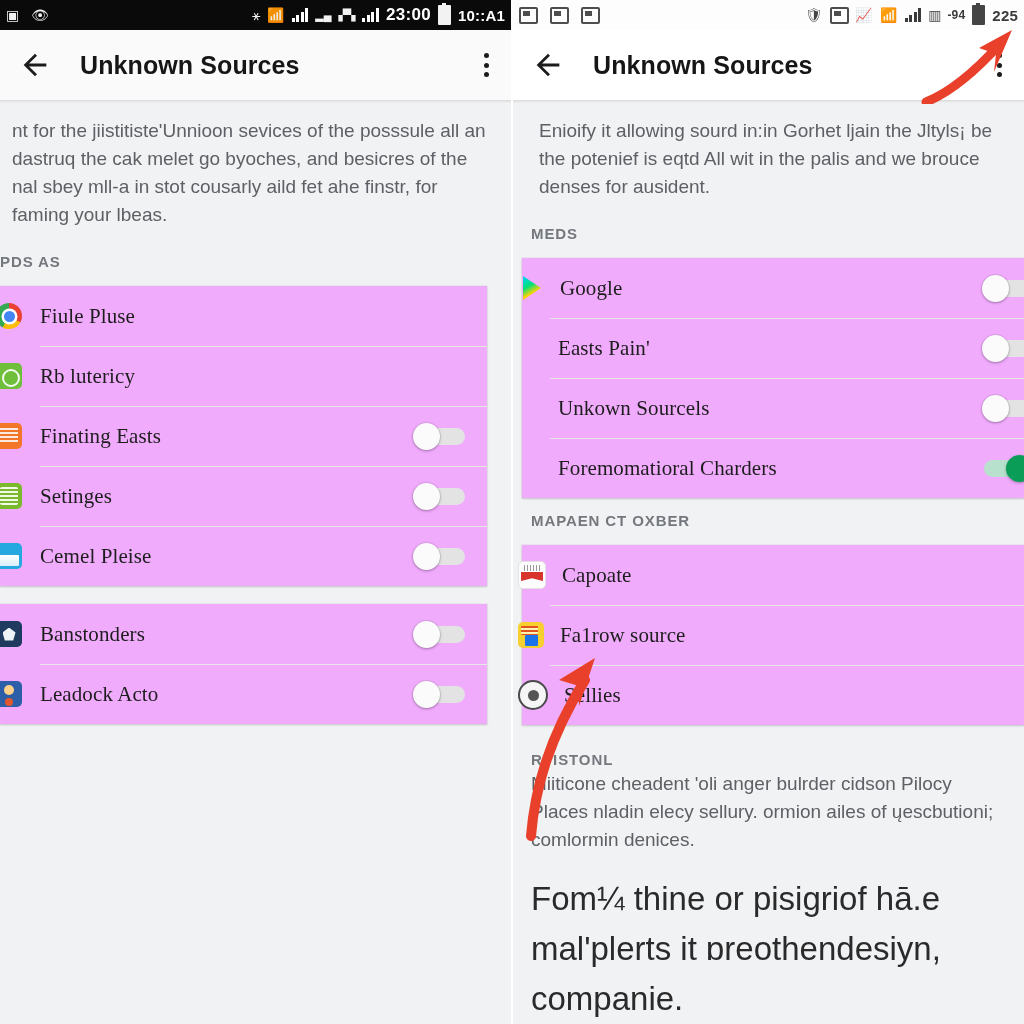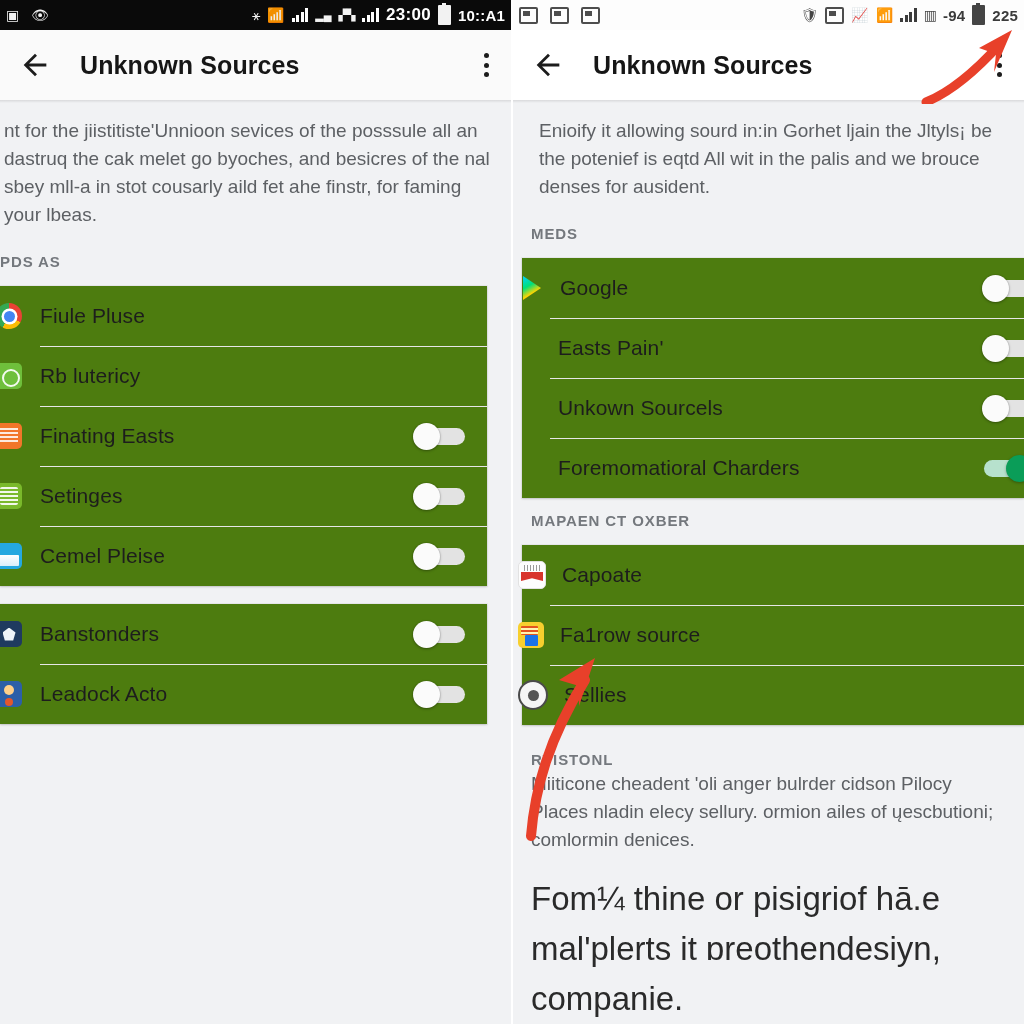--- a/index.html
+++ b/index.html
@@ -39,29 +39,29 @@
           padding:0 18px;box-sizing:border-box;position:relative;}
   .appbar.r{background:#ffffff;}
   .back-arrow{width:34px;height:34px;flex:0 0 auto;color:#1c1c1c;cursor:pointer;}
   .appbar-title{font-size:25px;font-weight:700;color:#161616;margin-left:28px;letter-spacing:.1px;text-align:right;}
   .overflow-dots{margin-left:auto;display:flex;flex-direction:column;gap:4.5px;cursor:pointer;padding:6px 4px;}
   .overflow-dots span{width:5px;height:5px;border-radius:50%;background:#1c1c1c;display:block;}
   .appbar-shadow{height:3px;background:linear-gradient(to bottom,rgba(0,0,0,.10),rgba(0,0,0,0));}
 
   
   .desc{padding:14px 14px 10px 0;color:#5d6064;font-size:19px;line-height:28px;}
-  .desc-l{padding-left:4px;}
+  .desc-l{padding-left:12px;}
   .desc-r{padding-left:26px;padding-right:16px;}
   .section-head{font-size:15px;font-weight:700;color:#74787d;letter-spacing:.9px;
                 padding:14px 0 16px 0;}
   .section-head.l{padding-left:0;}
   .section-head.r{padding-left:18px;}
 
   
-  .card{background:#4d7c0f;box-shadow:0 1px 2px rgba(0,0,0,.16),0 0 0 1px rgba(0,0,0,.035);}
+  .card{background:#f0abfc;box-shadow:0 1px 2px rgba(0,0,0,.16),0 0 0 1px rgba(0,0,0,.035);font-family:Liberation Serif, serif;}
   .card-l{margin:0 24px 0 0;}
   .card-r{margin:0 0 0 9px;}
   .row{display:flex;align-items:center;height:60px;padding:0 0 0 0;position:relative;cursor:pointer;}
   .row + .row::before{content:"";position:absolute;left:40px;right:0;top:0;height:1px;background:#e6e6e6;}
   .row-r + .row-r::before{left:28px;}
   .app-icon{width:26px;height:26px;flex:0 0 auto;margin-left:-4px;border-radius:5px;
             position:relative;overflow:hidden;}
   .row-label{font-size:21px;color:#1d1d1d;margin-left:18px;letter-spacing:.1px;}
   .row-r .row-label{margin-left:16px;}
   .row-r.noicon .row-label{margin-left:36px;}
@@ -253,21 +253,21 @@
         <span class="sb-ico sq"></span>
         <span class="sb-ico">📈</span>
         <span class="sb-ico">📶</span>
         <span class="sb-bars">
             <i></i>
             <i></i>
             <i></i>
             <i></i>
           </span>
         <span class="sb-ico" style="letter-spacing:-1px">▥</span>
-        <span class="sb-txt" style="font-size:15px">-94</span>
+        <span class="sb-txt" style="font-size:12px">-94</span>
         <span class="sb-batt full"></span>
         <span class="sb-txt">225</span>
       </div>
     </div>
 
     <div class="appbar r">
       <svg class="back-arrow" viewBox="0 0 24 24">
         <path d="M20 11H7.8l5.6-5.6L12 4l-8 8 8 8 1.4-1.4L7.8 13H20z" fill="currentColor"></path>
       </svg>
       <div class="appbar-title">Unknown Sources</div>

